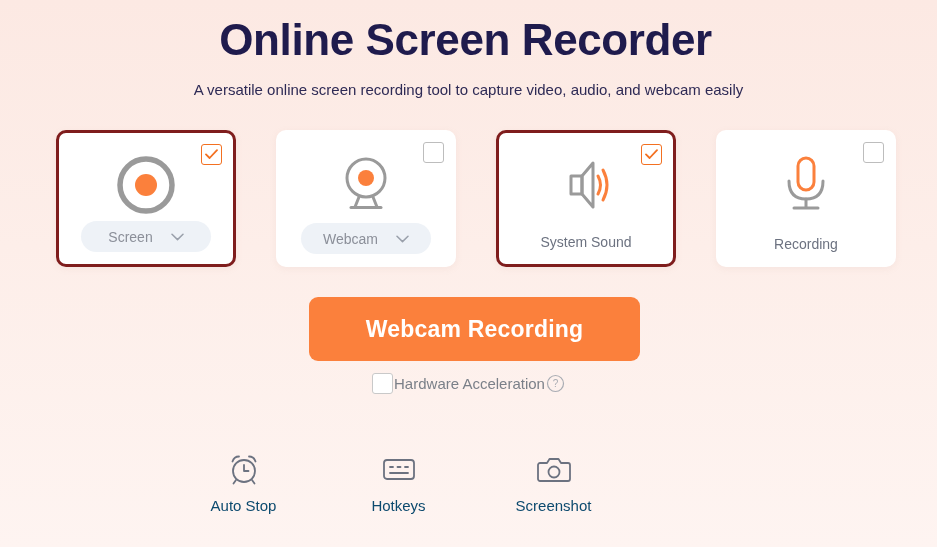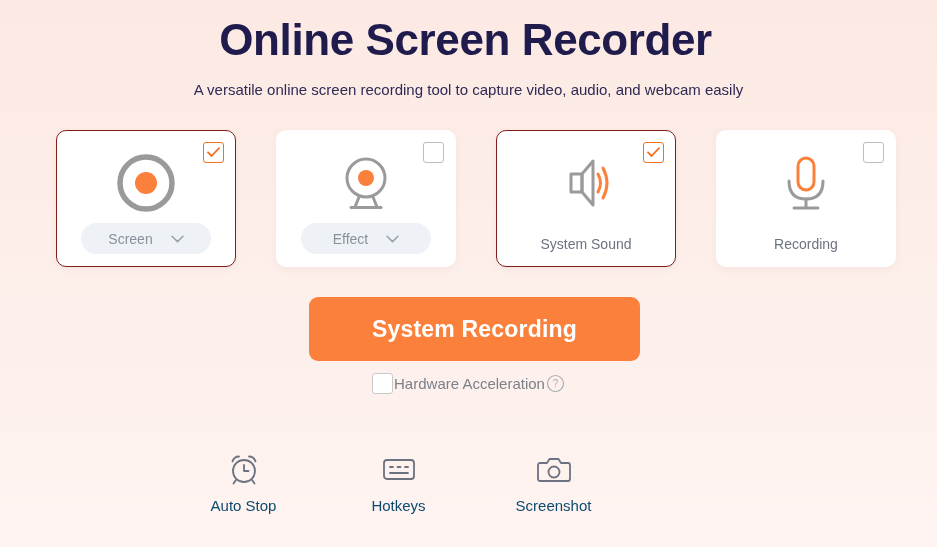--- a/index.html
+++ b/index.html
@@ -64,21 +64,21 @@
     position: relative;
     width: 180px;
     height: 137px;
     background: #ffffff;
     border-radius: 10px;
     border: 1px solid transparent;
     box-shadow: 0 2px 7px rgba(190, 150, 140, 0.10);
   }
 
   .card.selected {
-    border: 1px solid #7f1d1d;
+    border: 3px solid #7f1d1d;
   }
 
   .card-check {
     position: absolute;
     top: 11px;
     right: 11px;
     width: 21px;
     height: 21px;
     border-radius: 3px;
     border: 1px solid #bdbdbd;
@@ -242,21 +242,21 @@
       <div class="card-check"></div>
       <div class="card-icon">
         <svg width="62" height="62" viewBox="0 0 62 62">
           <circle cx="31" cy="26" r="19" fill="none" stroke="#9a9a9a" stroke-width="3"></circle>
           <circle cx="31" cy="26" r="8" fill="#fb803c"></circle>
           <path d="M24 45 L20 55 M38 45 L42 55" fill="none" stroke="#9a9a9a" stroke-width="3" stroke-linecap="round"></path>
           <line x1="16" y1="55.5" x2="46" y2="55.5" stroke="#9a9a9a" stroke-width="3" stroke-linecap="round"></line>
         </svg>
       </div>
       <div class="card-pill">
-        <span>Effect</span>
+        <span>Webcam</span>
         <svg class="chev" width="13" height="8" viewBox="0 0 13 8">
           <path d="M1 1.2 L6.5 6.6 L12 1.2" fill="none" stroke="#9aa0ab" stroke-width="1.5" stroke-linecap="round" stroke-linejoin="round"></path>
         </svg>
       </div>
     </div>
 
     <div class="card selected">
       <div class="card-check checked">
         <svg width="13" height="11" viewBox="0 0 13 11">
           <path d="M1 5.4 L4.6 9 L12 1.2" fill="none" stroke="#f37021" stroke-width="1.8" stroke-linecap="round" stroke-linejoin="round"></path>
@@ -281,21 +281,21 @@
           <path d="M14 29 Q14 47 31 47 Q48 47 48 29" fill="none" stroke="#9a9a9a" stroke-width="3" stroke-linecap="round"></path>
           <line x1="31" y1="47" x2="31" y2="55" stroke="#9a9a9a" stroke-width="3" stroke-linecap="round"></line>
           <line x1="19" y1="56" x2="43" y2="56" stroke="#9a9a9a" stroke-width="3" stroke-linecap="round"></line>
         </svg>
       </div>
       <div class="card-label">Recording</div>
     </div>
 
   </div>
 
-  <button class="start-button">System Recording</button>
+  <button class="start-button">Webcam Recording</button>
 
   <div class="hw-row">
     <div class="hw-check"></div>
     <span class="hw-label">Hardware Acceleration</span>
     <svg class="hw-help" width="19" height="19" viewBox="0 0 19 19">
       <circle cx="9.5" cy="9.5" r="8" fill="none" stroke="#a9acb3" stroke-width="1.2"></circle>
       <text x="9.5" y="13.3" text-anchor="middle" font-family="Liberation Sans, sans-serif" font-size="10" fill="#a9acb3">?</text>
     </svg>
   </div>
 

